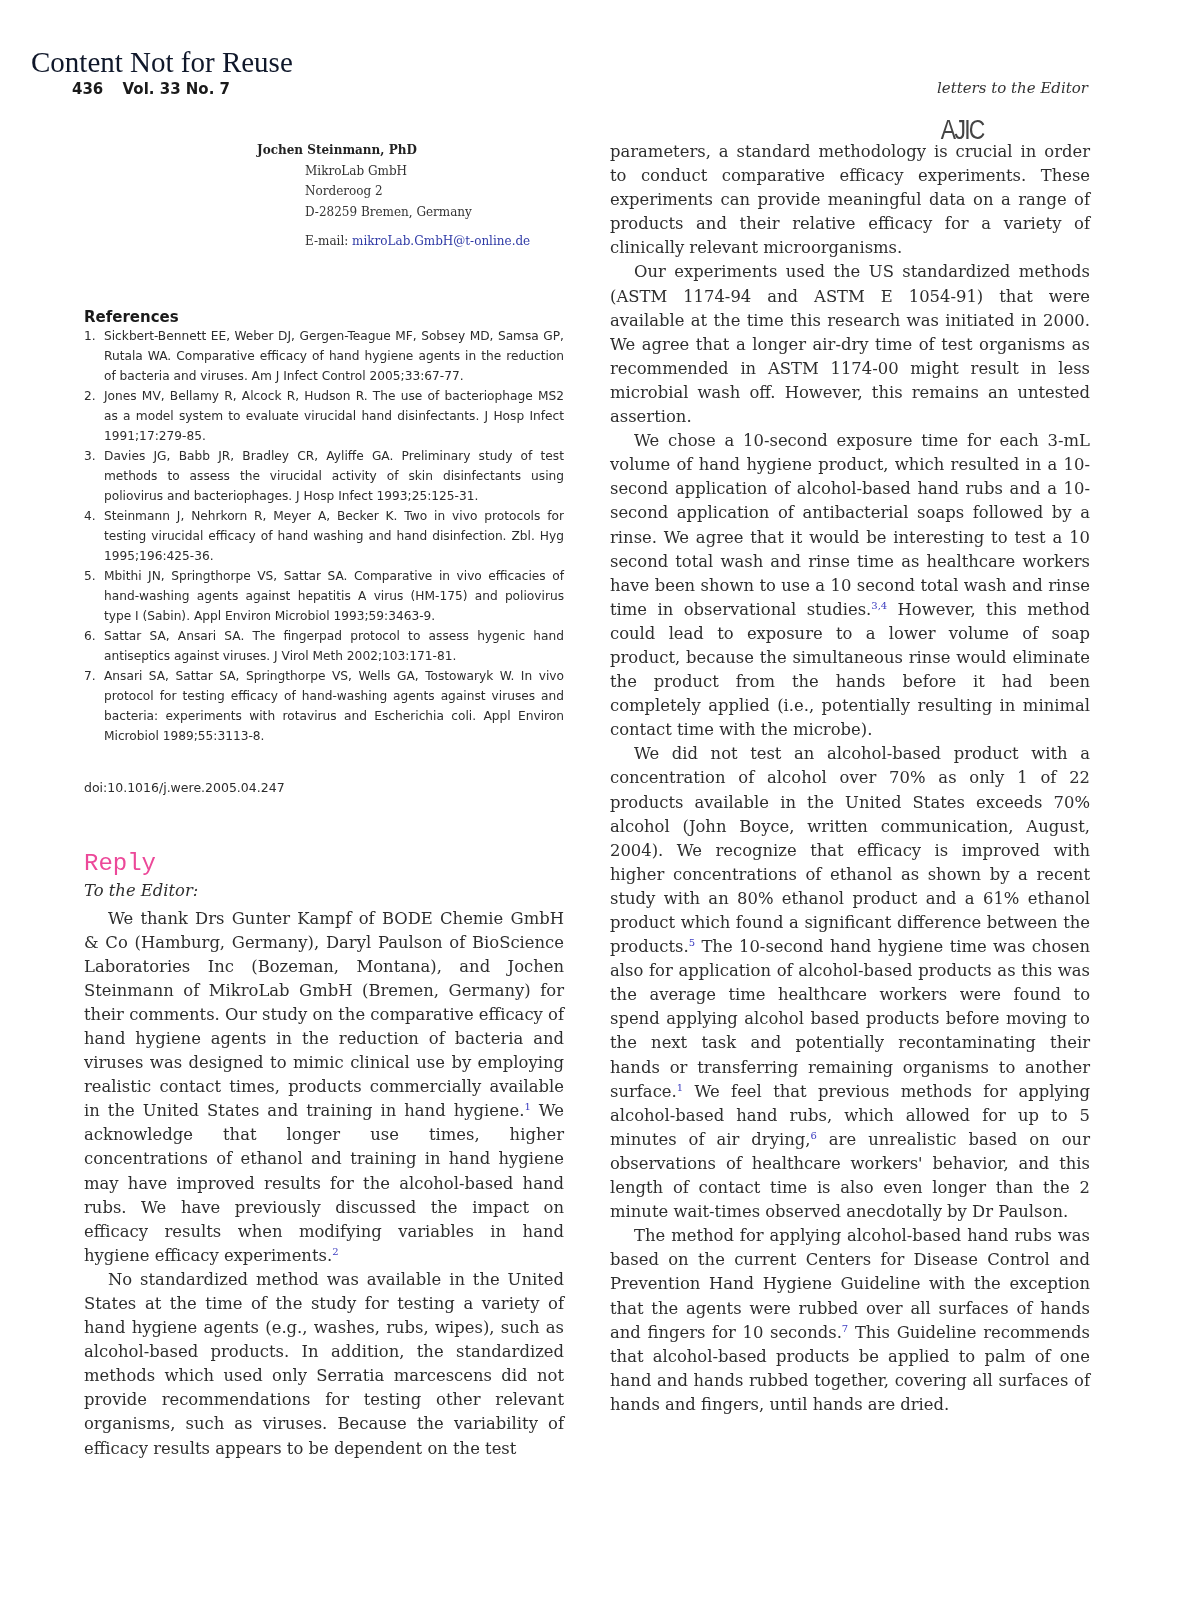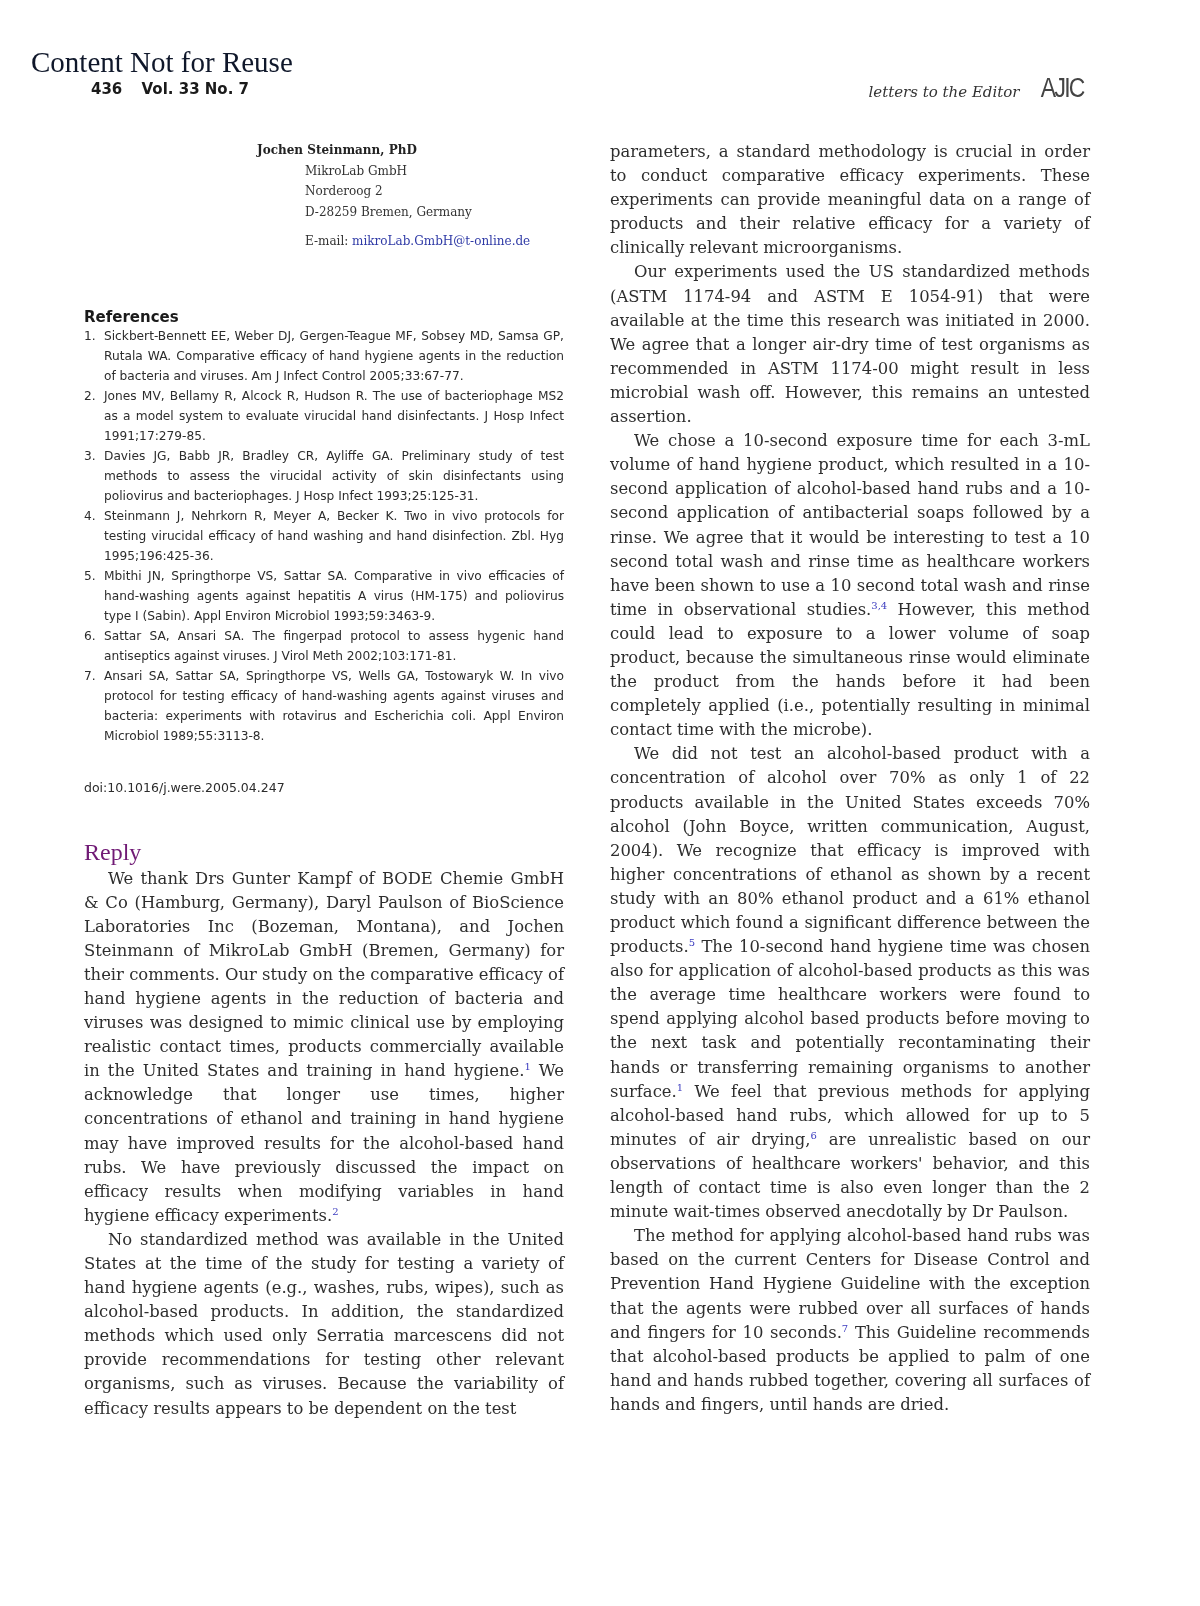--- a/index.html
+++ b/index.html
@@ -1,40 +1,40 @@
 <!DOCTYPE html>
 <html><head>
 <meta charset="utf-8">
 <style>
   html, body { margin: 0; padding: 0; background: #ffffff; }
   body { width: 1200px; height: 1606px; position: relative; overflow: hidden; color: #2a2a2a; }
   .watermark { position: absolute; left: 31px; top: 46px; font-family: Liberation Serif, serif; font-size: 29px; color: #0f172a; }
-  .running-head-left { position: absolute; left: 91px; top: 80px; font-family: "DejaVu Sans", sans-serif; font-size: 15px; font-weight: bold; color: #1a1a1a; }
+  .running-head-left { position: absolute; left: 72px; top: 80px; font-family: "DejaVu Sans", sans-serif; font-size: 15px; font-weight: bold; color: #1a1a1a; }
   .running-head-left .page-num { margin-right: 14px; font-weight: bold; }
-  .running-head-right { position: absolute; right: 112px; top: 73px; display: flex; align-items: center; gap: 18px; }
+  .running-head-right { position: absolute; right: 112px; top: 73px; display: flex; align-items: flex-start; gap: 18px; flex-direction: column; }
   .section-label { font-family: "DejaVu Serif", serif; font-style: italic; font-size: 15px; color: #333; margin-top: 6px; }
   .journal-logo { font-family: "Liberation Sans", sans-serif; font-size: 27px; letter-spacing: -2px; color: #444; transform: scaleX(0.85); }
   .col { position: absolute; width: 480px; }
   .col-left { left: 84px; top: 140px; }
   .col-right { left: 610px; top: 140px; }
   .serif-body { font-family: "DejaVu Serif", serif; font-size: 16.4px; line-height: 24.1px; text-align: justify; color: #2e2e2e; }
   .serif-body p { margin: 0; text-indent: 24px; }
   .serif-body p.noindent { text-indent: 0; }
   .sup { font-size: 10px; vertical-align: super; line-height: 0; color: #3b3bbf; }
   .sig { font-family: "DejaVu Serif", serif; font-size: 12px; line-height: 20.5px; color: #333; }
   .sig-name { margin-left: 173px; font-weight: bold; color: #222; }
   .sig-line { margin-left: 221px; }
   .sig-email { margin-left: 221px; margin-top: 9px; }
   .sig-email a { color: #2f3aa6; text-decoration: none; }
   .refs-heading { font-family: "DejaVu Sans", sans-serif; font-weight: bold; font-size: 15px; color: #1a1a1a; margin-top: 56px; }
   .refs { list-style: none; margin: 0; padding: 0; font-family: "DejaVu Sans", sans-serif; font-size: 12.2px; line-height: 20px; color: #2c2c2c; }
   .refs li { position: relative; padding-left: 20px; text-align: justify; }
   .refs .num { position: absolute; left: 0; top: 0; }
   .doi { font-family: "DejaVu Sans", sans-serif; font-size: 12.5px; color: #2c2c2c; margin-top: 34px; }
-  .reply-title { font-family: Liberation Serif, serif; font-size: 24px; color: #701a75; margin-top: 42px; line-height: 30px; }
+  .reply-title { font-family: Liberation Mono, monospace; font-size: 24px; color: #ec4899; margin-top: 54px; line-height: 30px; }
   .salutation { font-family: "DejaVu Serif", serif; font-style: italic; font-size: 16.4px; color: #2e2e2e; line-height: 24px; margin-bottom: 4px; }
   .italic { }
 </style>
 </head>
 <body>
 
 <div class="watermark">Content Not for Reuse</div>
 
 <div class="running-head-left">
   <span class="page-num">436</span>
@@ -64,20 +64,21 @@
     <li><span class="num">3.</span><span>Davies JG, Babb JR, Bradley CR, Ayliffe GA. Preliminary study of test methods to assess the virucidal activity of skin disinfectants using poliovirus and bacteriophages. J Hosp Infect 1993;25:125-31.</span></li>
     <li><span class="num">4.</span><span>Steinmann J, Nehrkorn R, Meyer A, Becker K. Two in vivo protocols for testing virucidal efficacy of hand washing and hand disinfection. Zbl. Hyg 1995;196:425-36.</span></li>
     <li><span class="num">5.</span><span>Mbithi JN, Springthorpe VS, Sattar SA. Comparative in vivo efficacies of hand-washing agents against hepatitis A virus (HM-175) and poliovirus type I (Sabin). Appl Environ Microbiol 1993;59:3463-9.</span></li>
     <li><span class="num">6.</span><span>Sattar SA, Ansari SA. The fingerpad protocol to assess hygenic hand antiseptics against viruses. J Virol Meth 2002;103:171-81.</span></li>
     <li><span class="num">7.</span><span>Ansari SA, Sattar SA, Springthorpe VS, Wells GA, Tostowaryk W. In vivo protocol for testing efficacy of hand-washing agents against viruses and bacteria: experiments with rotavirus and </span><span class="italic">Escherichia coli</span><span>. Appl Environ Microbiol 1989;55:3113-8.</span></li>
   </ol>
 
   <div class="doi">doi:10.1016/j.were.2005.04.247</div>
 
   <div class="reply-title">Reply</div>
+  <div class="salutation">To the Editor:</div>
 
   <div class="serif-body">
     <p><span>We thank Drs Gunter Kampf of BODE Chemie GmbH &amp; Co (Hamburg, Germany), Daryl Paulson of BioScience Laboratories Inc (Bozeman, Montana), and Jochen Steinmann of MikroLab GmbH (Bremen, Germany) for their comments. Our study on the comparative efficacy of hand hygiene agents in the reduction of bacteria and viruses was designed to mimic clinical use by employing realistic contact times, products commercially available in the United States and training in hand hygiene.</span><span class="sup">1</span><span> We acknowledge that longer use times, higher concentrations of ethanol and training in hand hygiene may have improved results for the alcohol-based hand rubs. We have previously discussed the impact on efficacy results when modifying variables in hand hygiene efficacy experiments.</span><span class="sup">2</span></p>
     <p id="p2-left"><span>No standardized method was available in the United States at the time of the study for testing a variety of hand hygiene agents (e.g., washes, rubs, wipes), such as alcohol-based products. In addition, the standardized methods which used only </span><span class="italic">Serratia marcescens</span><span id="p2b-left"> did not provide recommendations for testing other relevant organisms, such as viruses. Because the variability of efficacy results appears to be dependent on the test</span></p>
   </div>
 </div>
 
 <div class="col col-right">
   <div class="serif-body">
     <p class="noindent"><span id="p2b-right">parameters, a standard methodology is crucial in order to conduct comparative efficacy experiments. These experiments can provide meaningful data on a range of products and their relative efficacy for a variety of clinically relevant microorganisms.</span></p>

